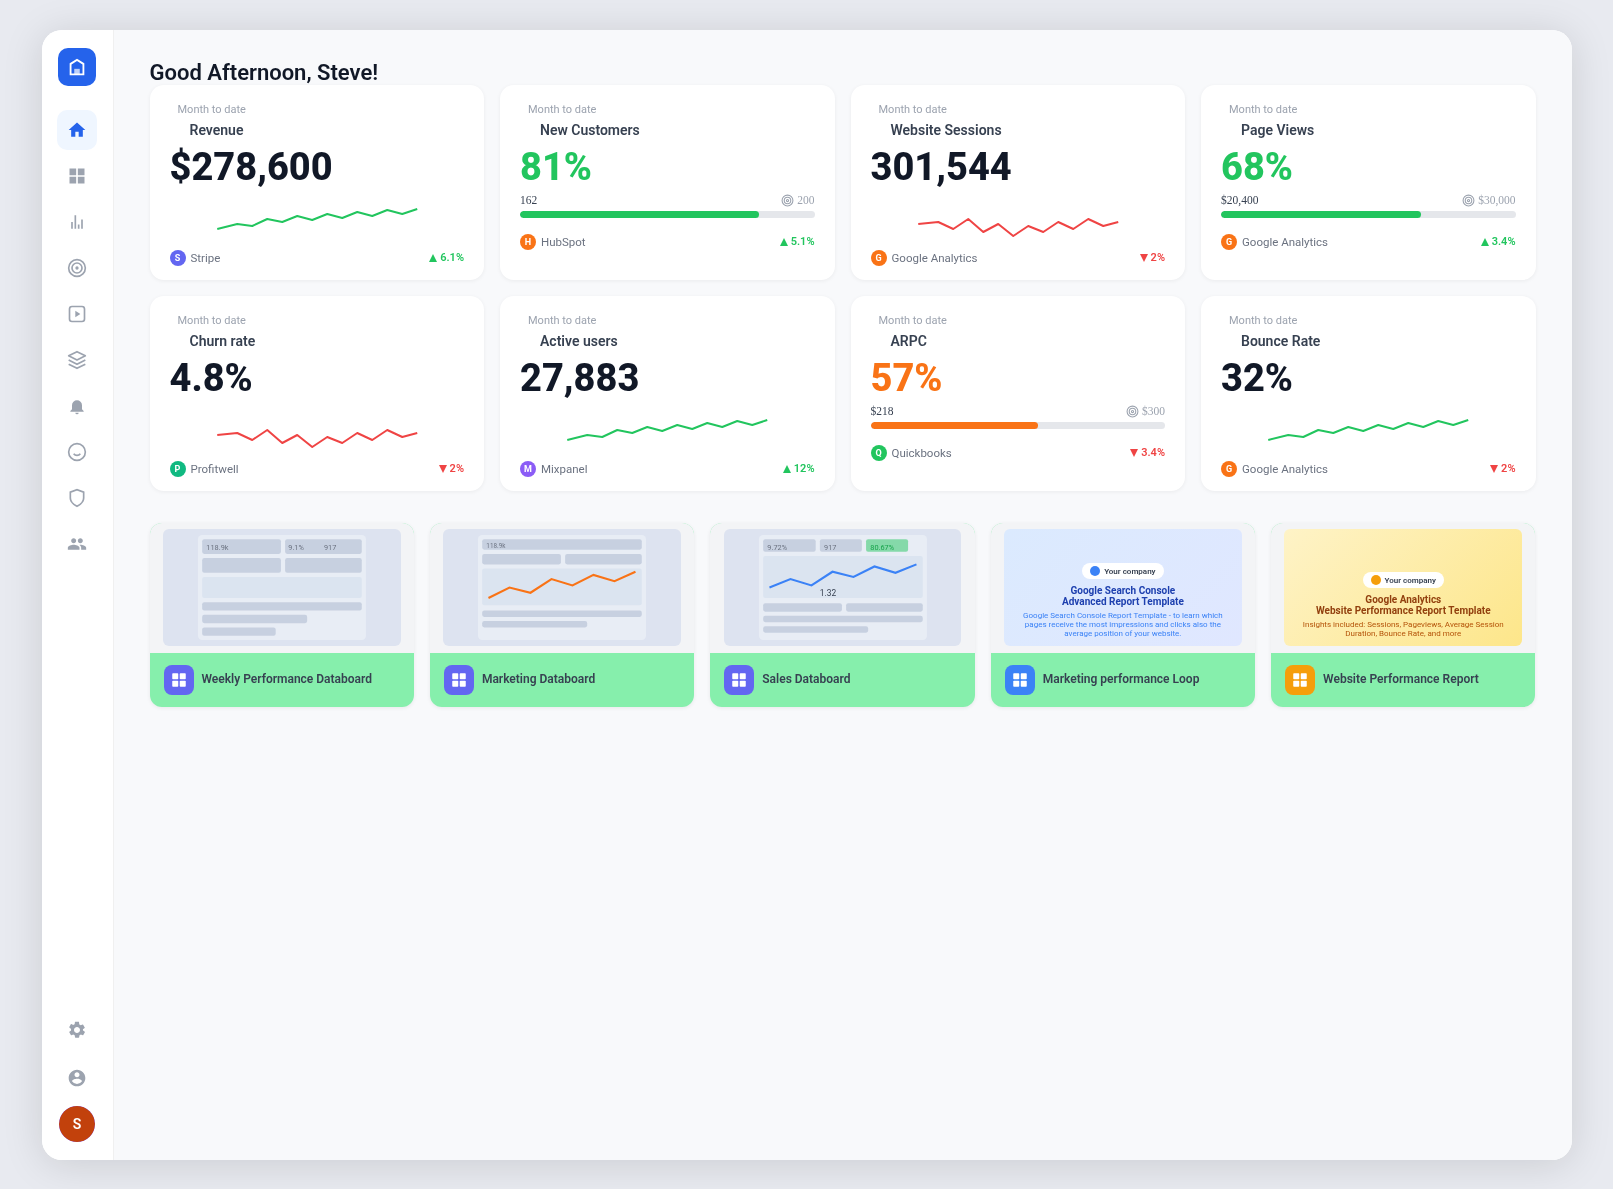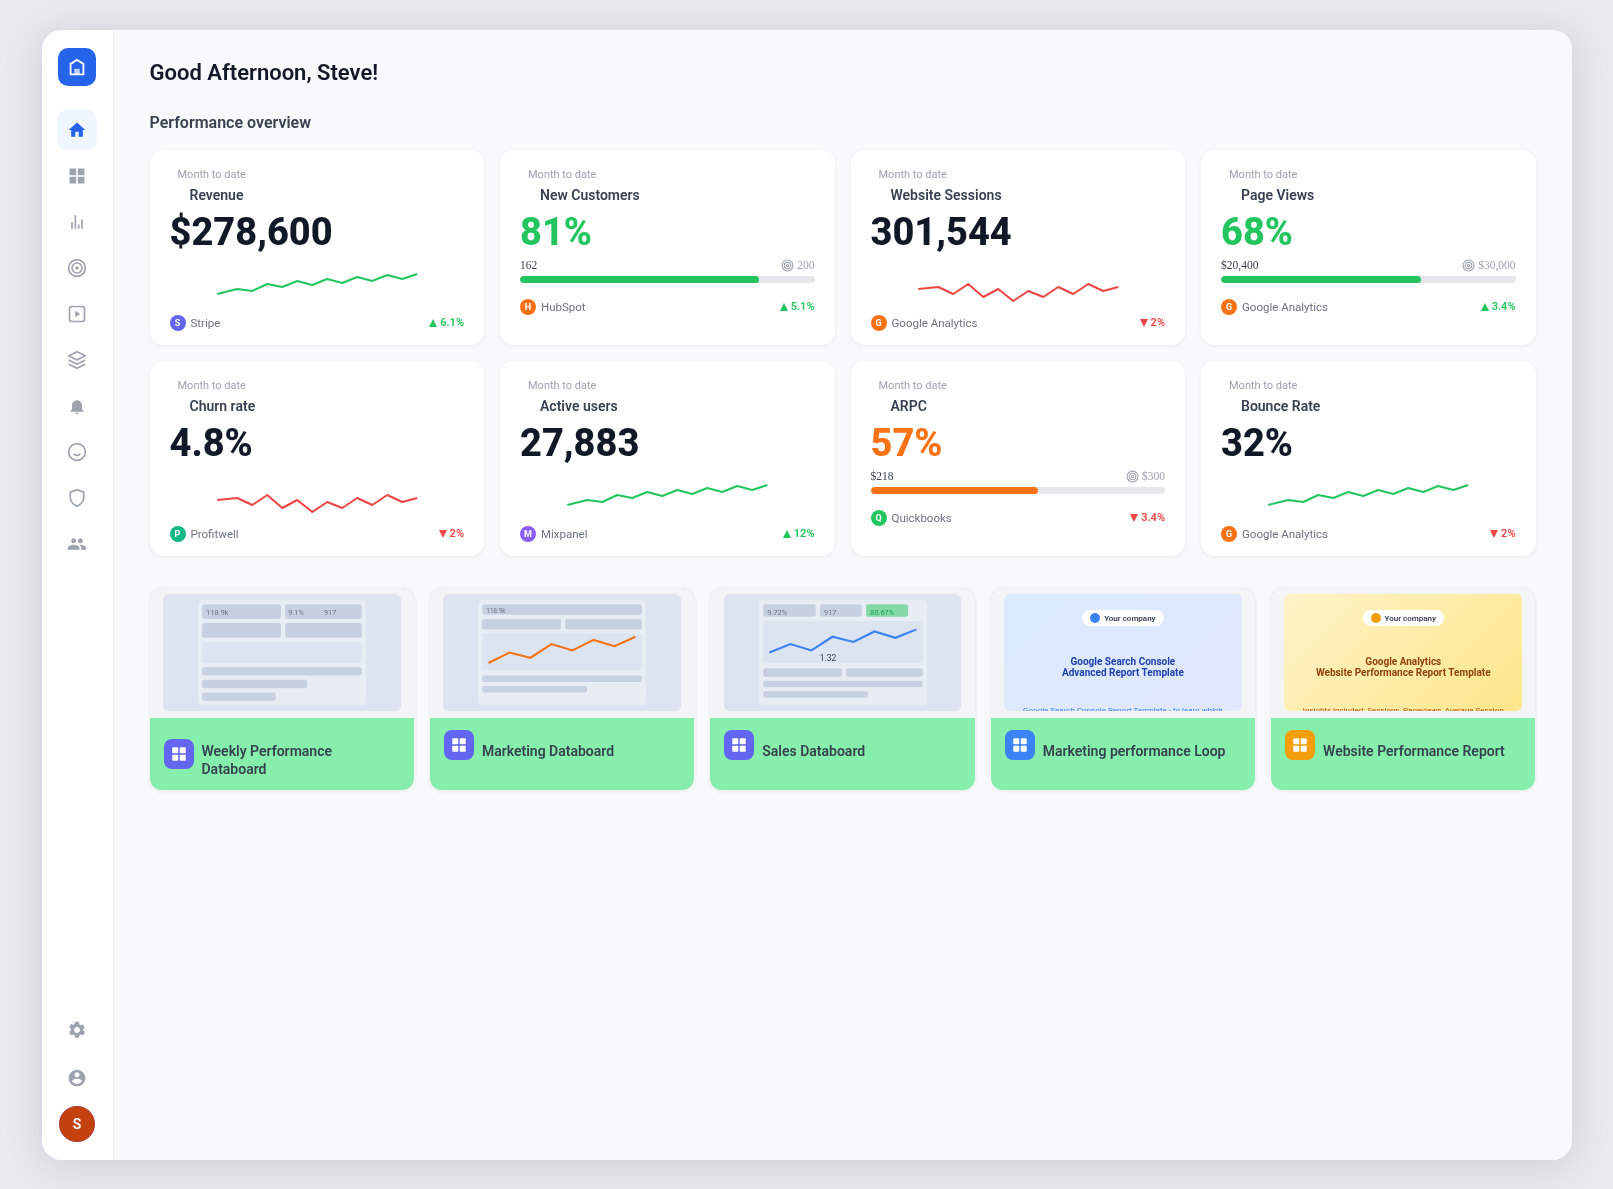--- a/index.html
+++ b/index.html
@@ -75,21 +75,20 @@
     }
     
     .main {
       flex: 1;
       background: #f8f9fb;
       padding: 30px 36px;
       overflow-y: auto;
     }
     
     .header {
-      margin-bottom: 28px;
     }
     .header-greeting {
       font-size: 22px;
       font-weight: 600;
       color: #111827;
     }
     
     .section-title {
       font-size: 16px;
       font-weight: 600;
@@ -250,36 +249,34 @@
     .dashboard-icon {
       width: 30px;
       height: 30px;
       border-radius: 8px;
       display: flex;
       align-items: center;
       justify-content: center;
       flex-shrink: 0;
     }
     .dashboard-name {
-      font-size: 14px;
+      font-size: 12px;
       font-weight: 600;
       color: #374151;
       line-height: 1.3;
-      margin-top: 12px;
     }
     
     .template-thumb {
       background: linear-gradient(135deg, #dbeafe 0%, #e0e7ff 100%);
       position: relative;
       display: flex;
       flex-direction: column;
       align-items: center;
-      justify-content: space-between;
-      padding: 16px;
-      gap: 24px;
+      justify-content: flex-end;
+      padding: 8px;
     }
     .template-thumb-title {
       font-size: 10px;
       font-weight: 700;
       color: #1e40af;
       text-align: center;
       margin-bottom: 4px;
     }
     .template-thumb-sub {
       font-size: 8px;
@@ -387,21 +384,20 @@
     </div>
   </div>
 
   <div class="main">
 
     <div class="header">
       <div class="header-greeting">Good Afternoon, Steve!</div>
     </div>
 
     <div>
-      <div class="section-title">Performance overview</div>
       <div class="metrics-grid" id="metrics-row1">
           <div class="metric-card">
     <div class="metric-label">Month to date</div>
     <div class="metric-title">Revenue</div>
     <div class="metric-value ">$278,600</div>
     <div class="metric-chart">
               <svg class="sparkline" viewBox="0 0 200 48" fill="none" xmlns="http://www.w3.org/2000/svg">
       <polyline points="0,35 20,30 35,32 50,25 65,28 80,22 95,26 110,20 125,24 140,18 155,22 170,16 185,20 200,15" stroke="#22c55e" stroke-width="2" fill="none" stroke-linejoin="round"></polyline>
     </svg>
             </div>

